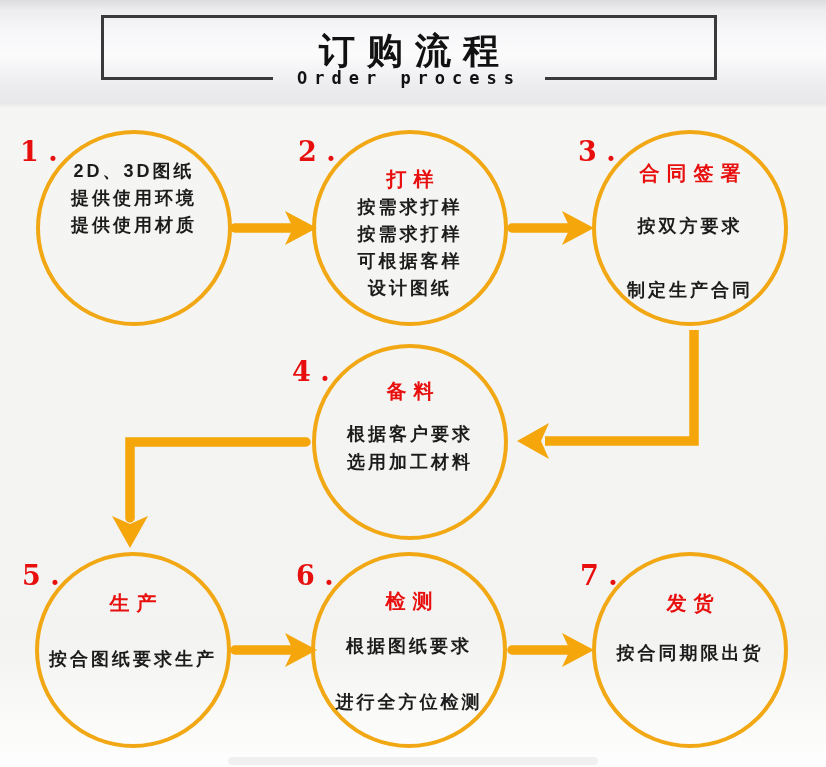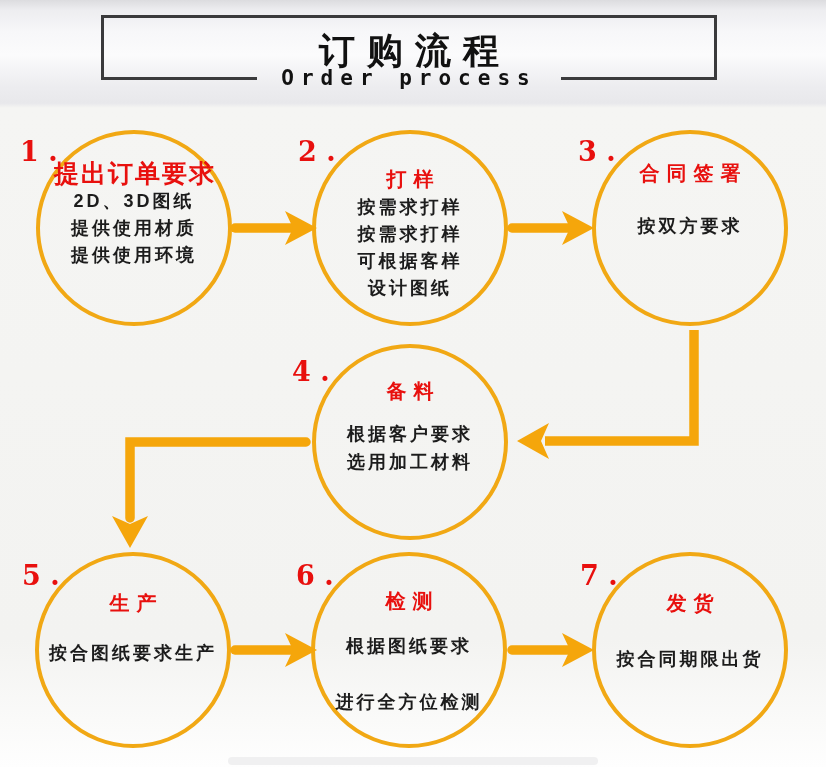--- a/index.html
+++ b/index.html
@@ -33,21 +33,21 @@
   }
   .subrow{
     position:absolute; left:-3px; right:-3px; top:100%;
     transform:translateY(-50%);
     display:flex; align-items:center;
   }
   .subline{flex:1; height:3px; background:var(--border-dark);}
   .subtext{
     padding:0 24px; white-space:nowrap;
     font-family:"DejaVu Sans Mono","Liberation Mono",monospace;
-    font-size:21px; font-weight:bold; color:#111; letter-spacing:7px;
+    font-size:17px; font-weight:bold; color:#111; letter-spacing:7px;
   }
 
   
   .circle{
     position:absolute; width:196px; height:196px;
     border:4px solid var(--gold); border-radius:50%;
     display:flex; flex-direction:column; align-items:center;
     text-align:center;
   }
   .c1{left:36px;  top:130px; padding-top:24px;}
@@ -63,23 +63,23 @@
     letter-spacing:7px; text-indent:7px; white-space:nowrap;
   }
   .step-title.long{font-size:25px; letter-spacing:2px; text-indent:2px;}
   .lines{display:flex; flex-direction:column; align-items:center;}
   .body-line{
     font-size:18px; font-weight:bold; color:var(--dark);
     letter-spacing:3px; line-height:27px; white-space:nowrap;
   }
   .c3 .lines{margin-top:24px;gap:36px;} .c3 .body-line{line-height:28px;}
   .c4 .lines{margin-top:14px;} .c4 .body-line{line-height:28px;font-family:Liberation Serif, serif;}
-  .c5 .lines{margin-top:22px;}
+  .c5 .lines{margin-top:28px;}
   .c6 .lines{margin-top:16px;gap:28px;} .c6 .body-line{line-height:28px;}
-  .c7 .lines{margin-top:28px;}
+  .c7 .lines{margin-top:22px;}
 
   
   .num{
     position:absolute; color:var(--red); font-weight:bold; font-size:27px;
     font-family:"DejaVu Serif","Liberation Serif",serif; white-space:pre;
   }
   .n1{left:20px;  top:136px;}
   .n2{left:298px; top:136px;}
   .n3{left:578px; top:136px;}
   .n4{left:292px; top:356px;}
@@ -118,42 +118,42 @@
 
   <div class="num n1">1 .</div>
   <div class="num n2">2 .</div>
   <div class="num n3">3 .</div>
   <div class="num n4">4 .</div>
   <div class="num n5">5 .</div>
   <div class="num n6">6 .</div>
   <div class="num n7">7 .</div>
 
   <div class="circle c1">
-    <div class="step-title long">提出订单要求</div>
     <div class="lines">
       <div class="body-line">2D、3D图纸</div>
+      <div class="body-line">提供使用环境</div>
       <div class="body-line">提供使用材质</div>
-      <div class="body-line">提供使用环境</div>
     </div>
   </div>
 
   <div class="circle c2">
     <div class="step-title">打样</div>
     <div class="lines">
       <div class="body-line">按需求打样</div>
       <div class="body-line">按需求打样</div>
       <div class="body-line">可根据客样</div>
       <div class="body-line">设计图纸</div>
     </div>
   </div>
 
   <div class="circle c3">
     <div class="step-title">合同签署</div>
     <div class="lines">
       <div class="body-line">按双方要求</div>
+      <div class="body-line">制定生产合同</div>
     </div>
   </div>
 
   <div class="circle c4">
     <div class="step-title">备料</div>
     <div class="lines">
       <div class="body-line">根据客户要求</div>
       <div class="body-line">选用加工材料</div>
     </div>
   </div>

